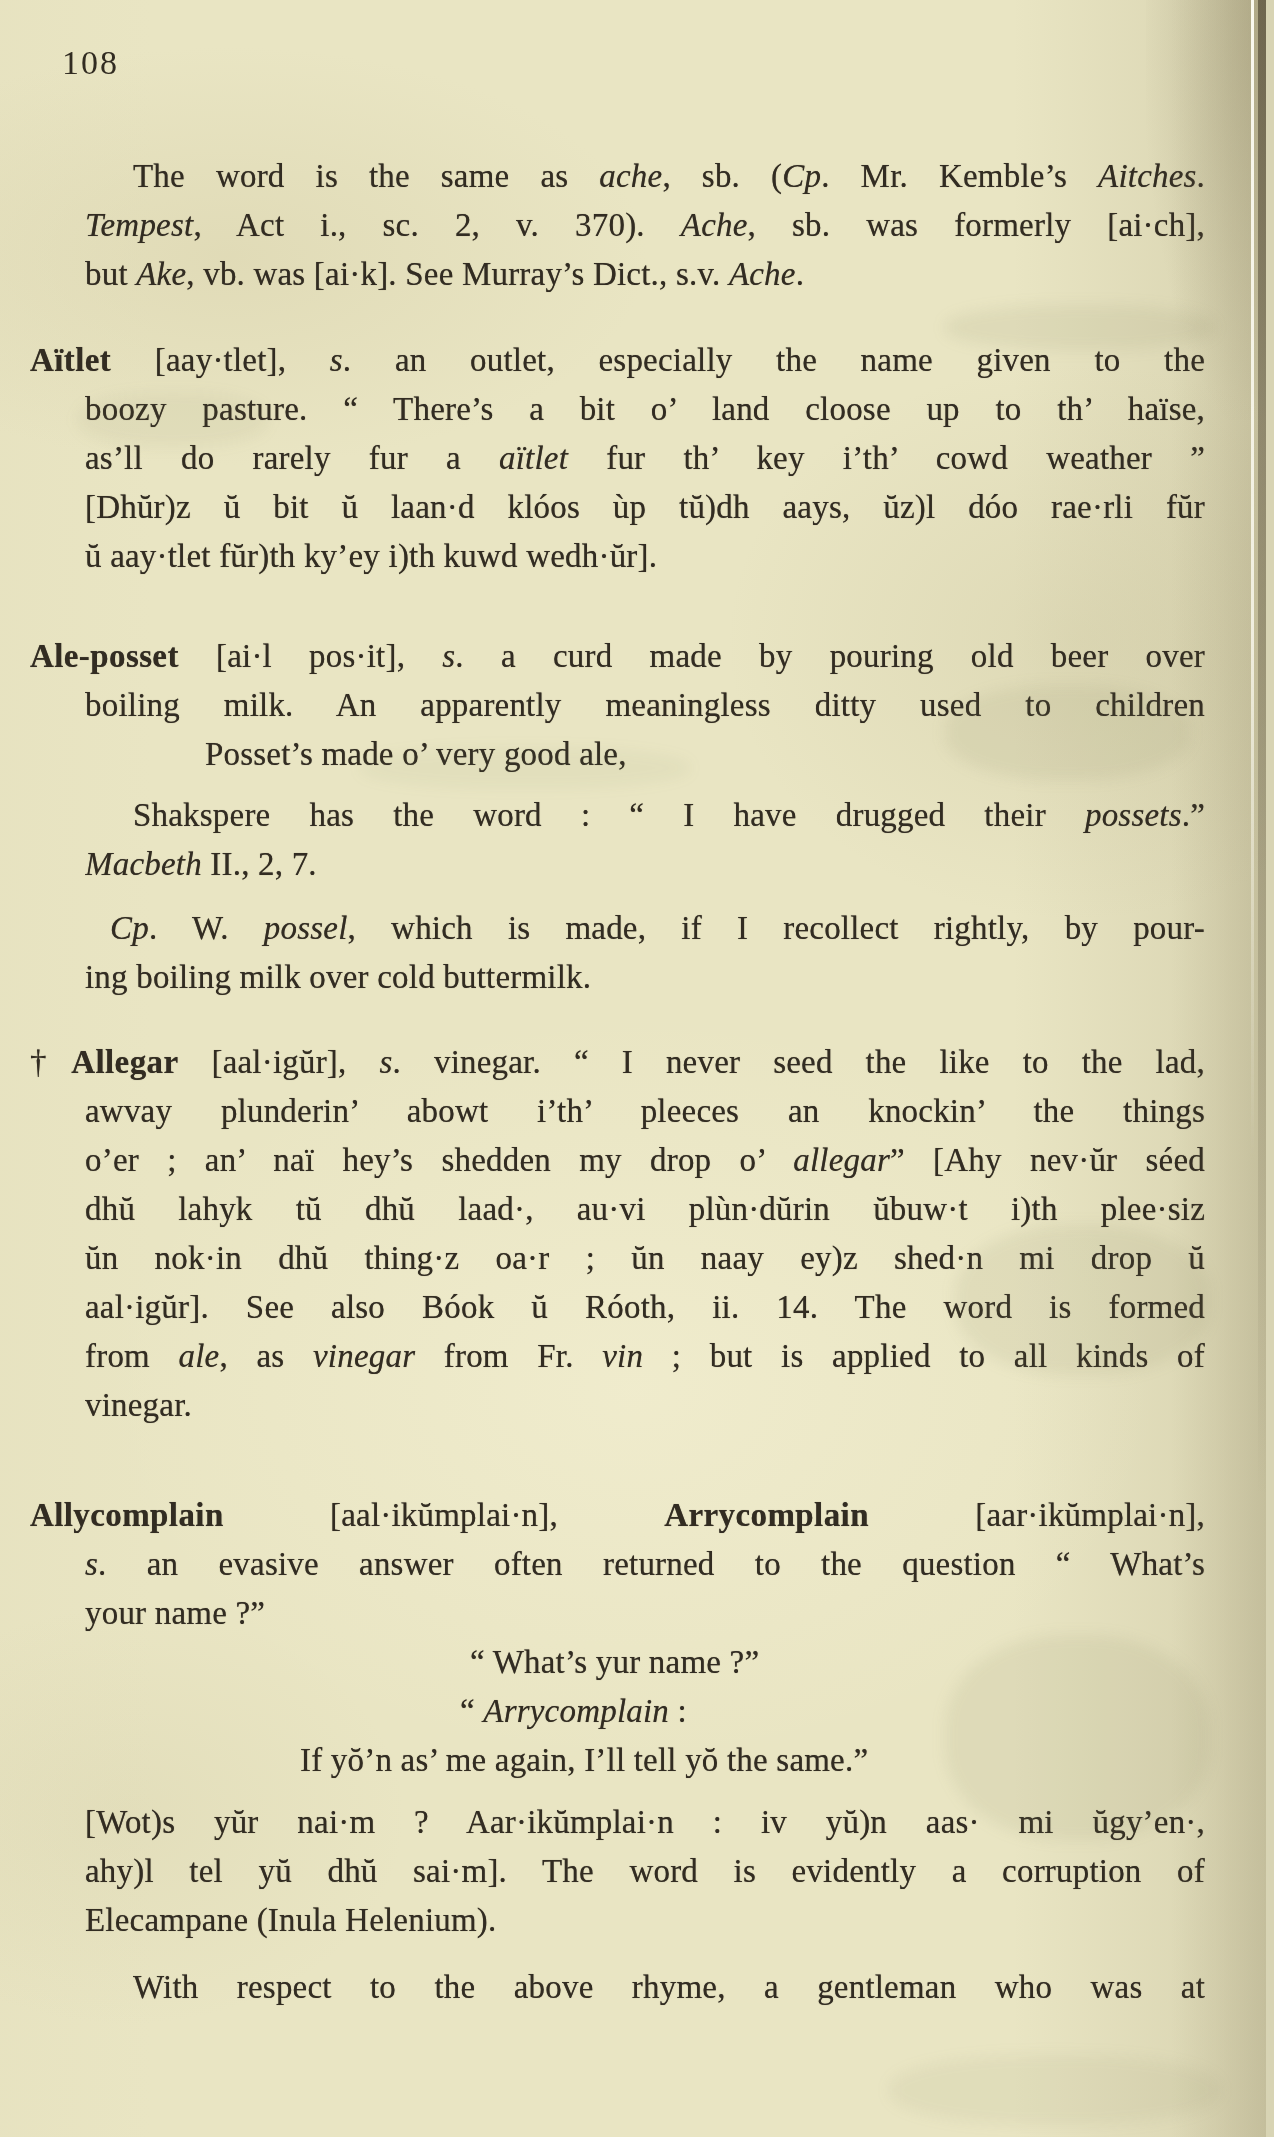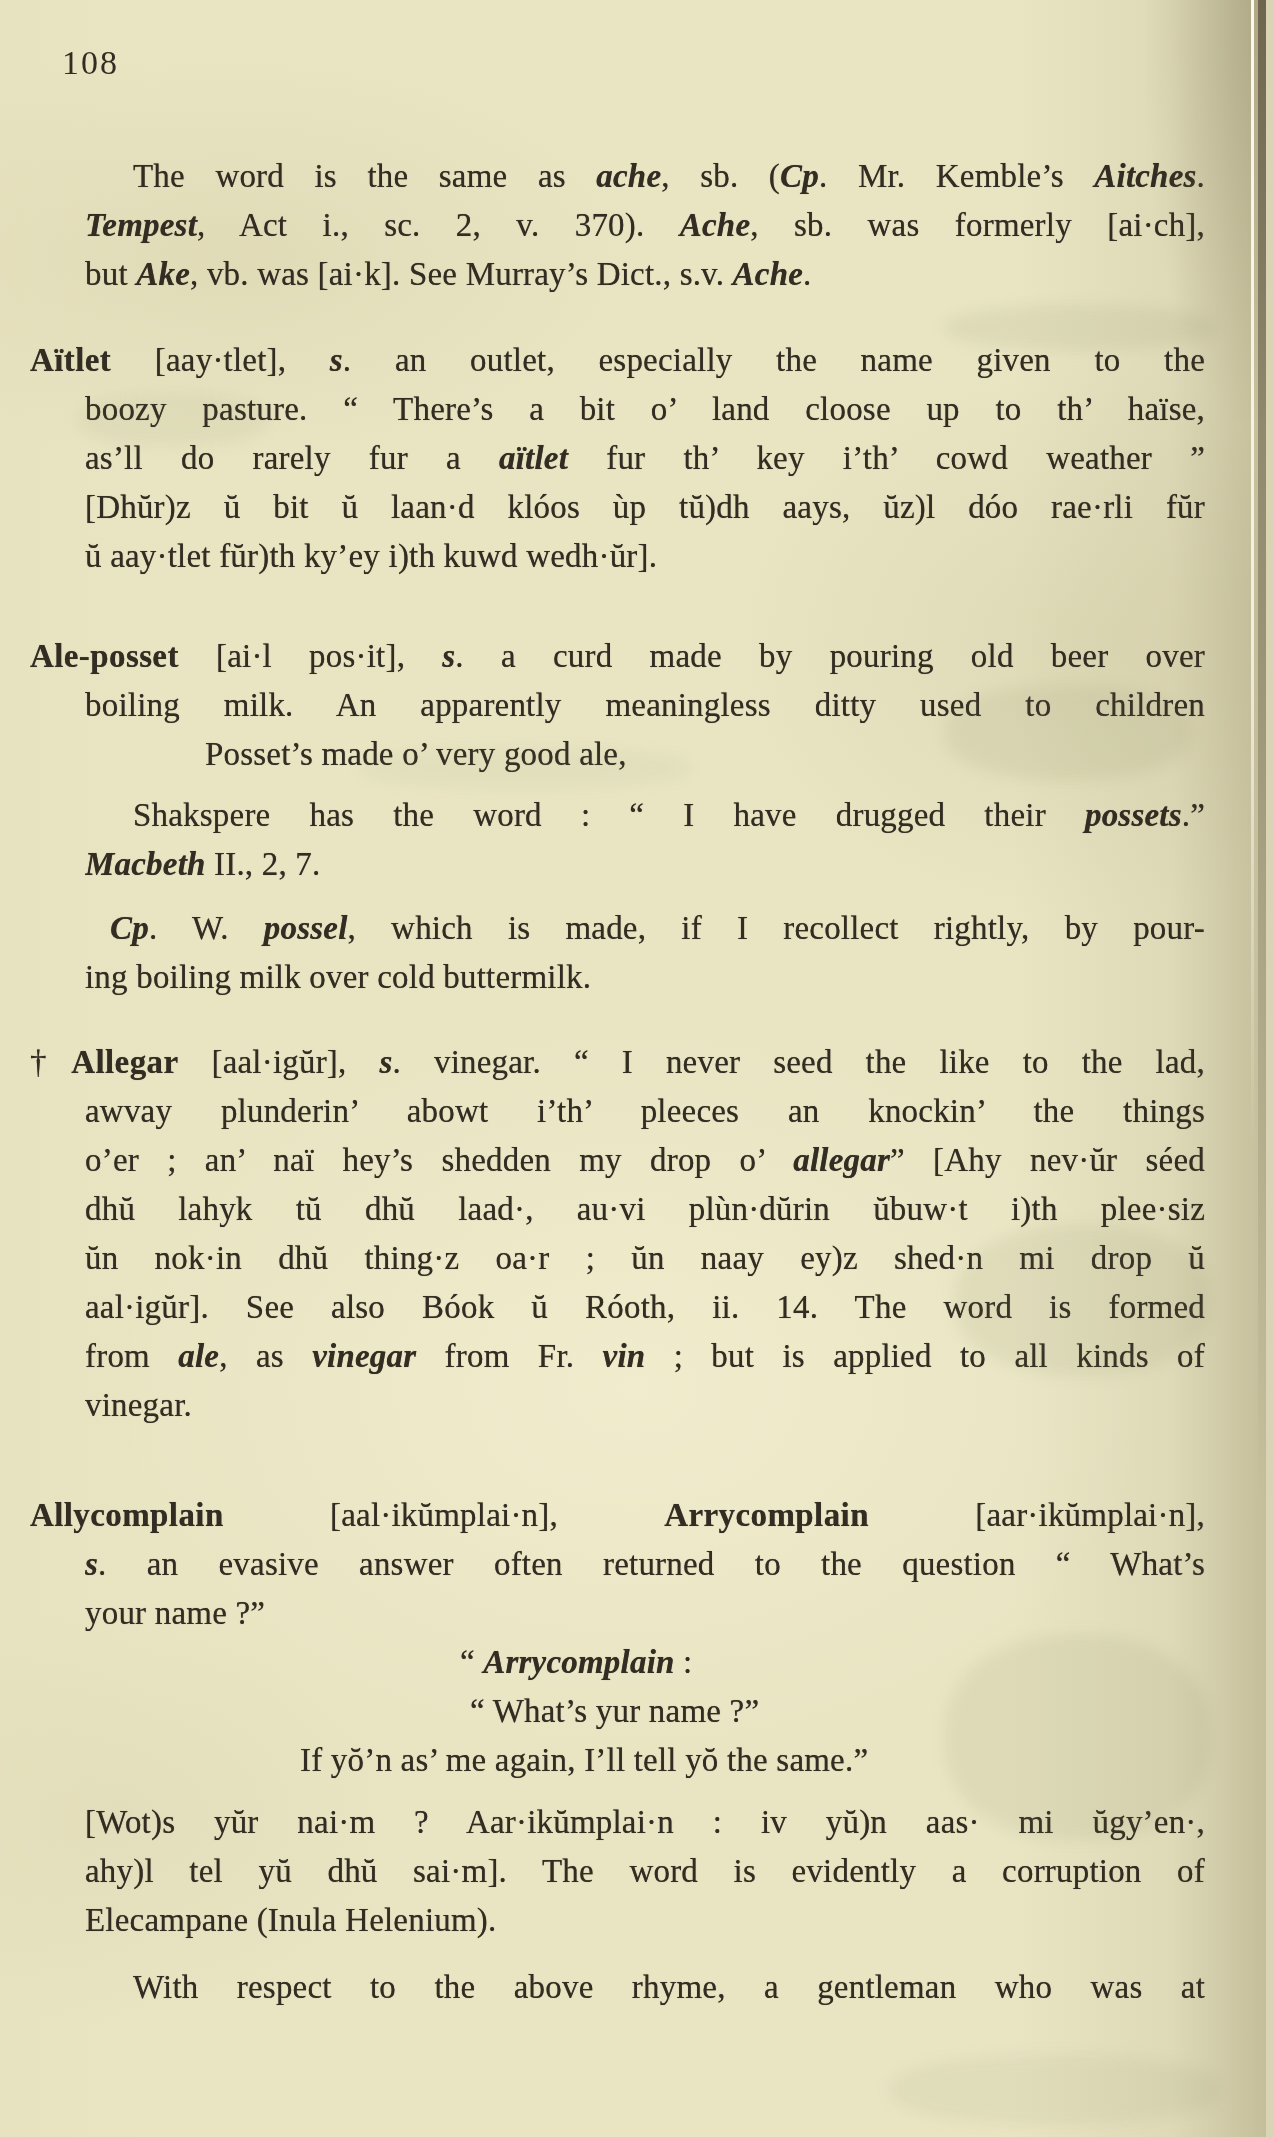--- a/index.html
+++ b/index.html
@@ -52,21 +52,21 @@
   .block { position: relative; }
   .line {
     position: relative;
     height: 49px;
     line-height: 49px;
     overflow: hidden;
     white-space: normal;
   }
   .line.just { text-align: justify; }
   .line.just::after { content: ""; display: inline-block; width: 100%; height: 0; }
-  .line .it { font-style: italic; font-weight: bold; }
+  .line .it { font-style: italic; }
   .line .bd { font-weight: bold; letter-spacing: 0.4px; }
   .line.outdent { margin-left: -55px; }
   .line.ind1 { margin-left: 48px; }
   .line.ind2 { margin-left: 25px; }
   .line.vposset { margin-left: 120px; }
   .line.vq1 { margin-left: 385px; }
   .line.vq2 { margin-left: 375px; }
   .line.vq3 { margin-left: 215px; }
   
   .right-edge-shadow {
@@ -151,22 +151,22 @@
         <div class="line just">aal·igŭr].  See also Bóok ŭ Róoth, ii. 14.  The word is formed</div>
         <div class="line just">from <span class="it">ale</span>, as <span class="it">vinegar</span> from Fr. <span class="it">vin</span> ;  but is applied to all kinds of</div>
         <div class="line">vinegar.</div>
       </div>
       <div class="block" style="margin-top: 61px;">
         <div class="line just outdent"><span class="bd">Allycomplain</span> [aal·ikŭmplai·n], <span class="bd">Arrycomplain</span> [aar·ikŭmplai·n],</div>
         <div class="line just"><span class="it">s</span>. an evasive answer often returned to the question  “ What’s</div>
         <div class="line">your name ?”</div>
       </div>
       <div class="block" style="margin-top: 0px;">
+        <div class="line vq1">“ What’s yur name ?”</div>
         <div class="line vq2">“ <span class="it">Arrycomplain</span> :</div>
-        <div class="line vq1">“ What’s yur name ?”</div>
         <div class="line vq3">If yŏ’n as’ me again, I’ll tell yŏ the same.”</div>
       </div>
       <div class="block" style="margin-top: 13px;">
         <div class="line just">[Wot)s yŭr nai·m ?  Aar·ikŭmplai·n :  iv yŭ)n aas· mi ŭgy’en·,</div>
         <div class="line just">ahy)l tel yŭ dhŭ sai·m].  The word is evidently a corruption of</div>
         <div class="line">Elecampane (Inula Helenium).</div>
       </div>
       <div class="block" style="margin-top: 18px;">
         <div class="line just ind1">With respect to the above rhyme, a gentleman who was at</div>
       </div>

